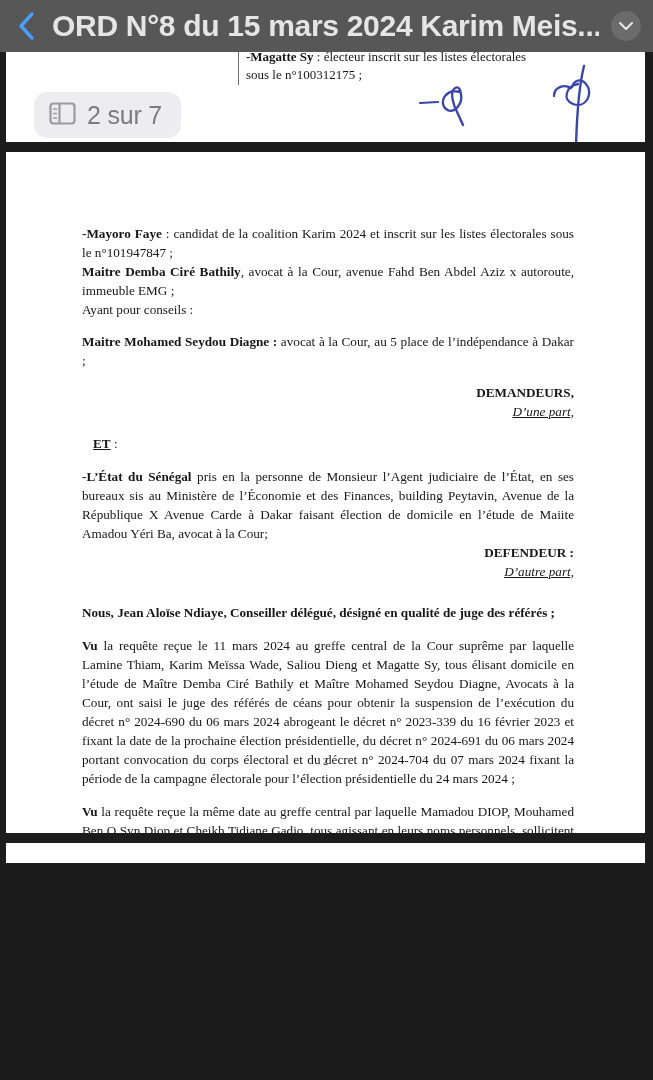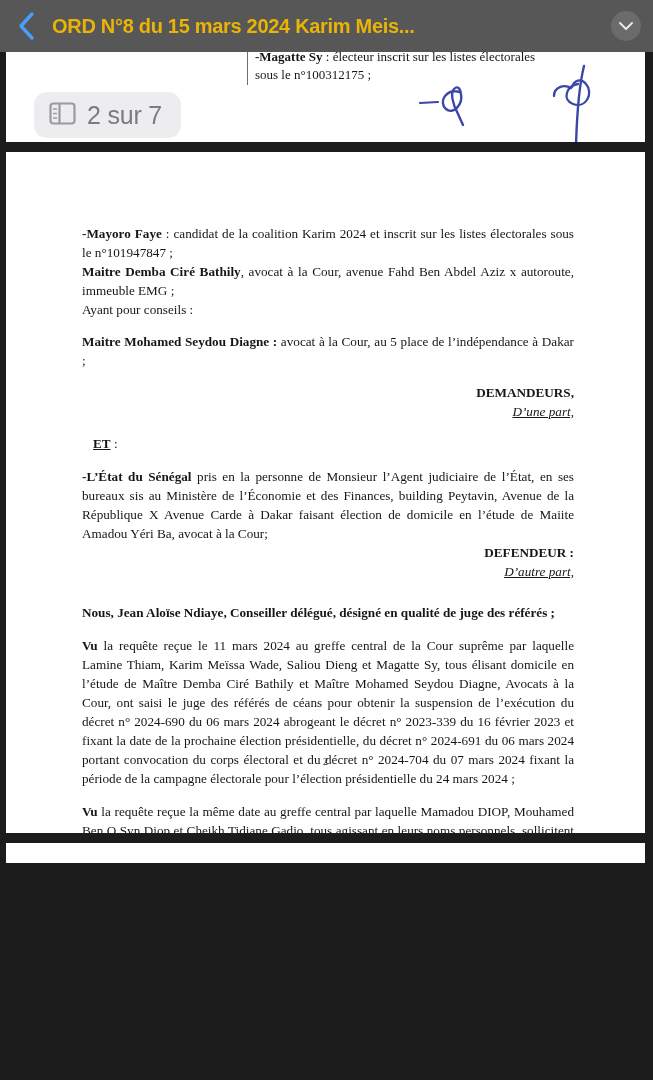--- a/index.html
+++ b/index.html
@@ -23,22 +23,22 @@
   }
   #back-button {
     width: 52px; height: 52px;
     display: flex; align-items: center; justify-content: center;
     flex: 0 0 52px;
     cursor: pointer;
   }
   #back-button svg { display: block; }
   #header-title {
     flex: 1 1 auto;
-    color: #eab308;
-    font-size: 20px;
+    color: #e5e5e5;
+    font-size: 30px;
     font-weight: bold;
     letter-spacing: -0.3px;
     white-space: nowrap;
     overflow: hidden;
     text-overflow: clip;
     padding-right: 6px;
   }
   #header-menu-button {
     flex: 0 0 54px;
     height: 52px;
@@ -107,21 +107,20 @@
     left: 232px;
     top: -4px;
     width: 348px;
     font-family: "Liberation Serif", serif;
     font-size: 13px;
     line-height: 1.42;
     color: #161616;
     text-align: left;
     border-left: 1.5px solid #6f6f6f;
     padding-left: 7px;
-    margin-left: 9px;
   }
 
   
   #page-indicator {
     position: absolute;
     left: 28px;
     top: 40px;
     height: 46px;
     padding: 0 19px 0 15px;
     background: rgba(236,236,238,0.93);

